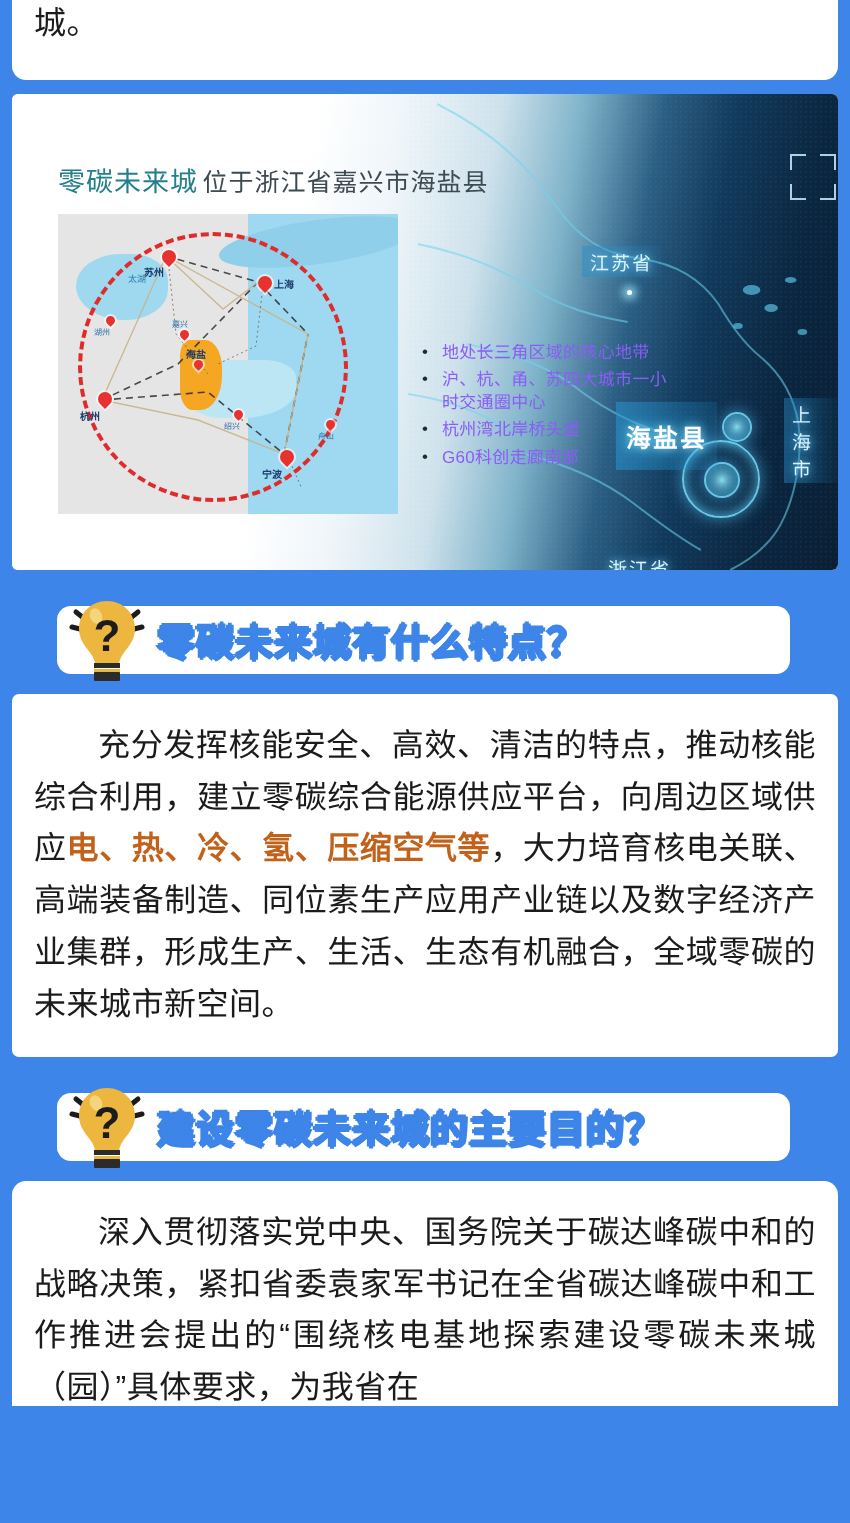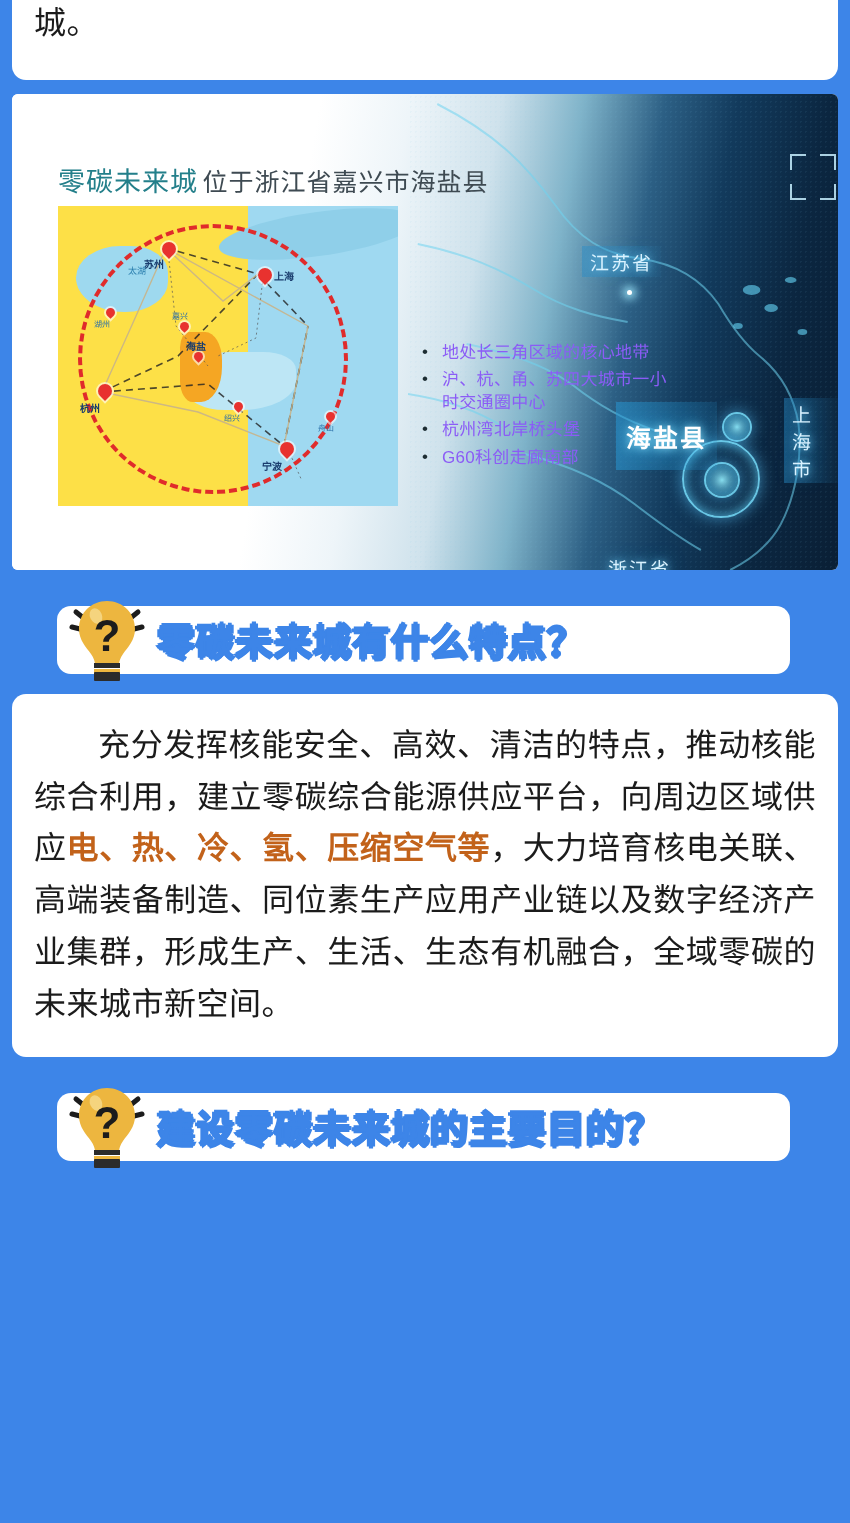--- a/index.html
+++ b/index.html
@@ -19,21 +19,21 @@
     width: 850px;
     min-height: 1523px;
     background: #3d85e8;
     box-sizing: border-box;
     position: relative;
   }
 
   
   .card {
     background: #ffffff;
-    border-radius: 14px;
+    border-radius: 7px;
     margin: 0 12px;
     box-sizing: border-box;
   }
 
   
   .card-top {
     padding: 6px 22px 30px 22px;
     margin-top: -8px;
     border-radius: 0 0 14px 14px;
   }
@@ -105,24 +105,24 @@
   .fig-title .sub {
     font-size: 25px;
     color: #3e4a52;
     letter-spacing: 1px;
   }
 
   
   .geo-map {
     position: absolute;
     left: 46px;
-    top: 112px;
+    top: 120px;
     width: 340px;
     height: 300px;
-    background: #fde047;
+    background: #e5e5e5;
     overflow: hidden;
     z-index: 5;
   }
   .geo-taihu  { position:absolute; left:18px; top:40px; width:92px; height:66px;
                 background:#9ed9ef; border-radius:48% 40% 46% 52%; }
   .geo-ocean  { position:absolute; right:0; top:0; width:150px; height:300px;
                 background:#9fd9f1; }
   .geo-bay    { position:absolute; left:128px; top:146px; width:110px; height:58px;
                 background:#bde6f5; border-radius:40% 30% 50% 35%; }
   .geo-river  { position:absolute; left:160px; top:6px; width:200px; height:44px;
@@ -444,14 +444,19 @@
                C58 70 59 66 62 62 C67 55 74 48 74 37 C74 21 62 9 46 9 Z" fill="#edb63f"></path>
       <ellipse cx="35" cy="24" rx="6" ry="8" fill="#f6d98a" opacity=".85" transform="rotate(-25 35 24)"></ellipse>
       <text x="46" y="59" font-family="'Liberation Sans', sans-serif" font-size="44" font-weight="bold" fill="#1c1c1c" text-anchor="middle">?</text>
       <rect x="33" y="71" width="26" height="5" fill="#2b2b2b"></rect>
       <rect x="33" y="77" width="26" height="4" fill="#edb63f"></rect>
       <rect x="33" y="80" width="26" height="9" rx="1" fill="#2b2b2b"></rect>
     </svg>
     <div class="q-text">建设零碳未来城的主要目的？</div>
   </div>
 
+  <div class="card card-body last">
+    <p class="body-text indent">
+      <span>深入贯彻落实党中央、国务院关于碳达峰碳中和的战略决策，紧扣省委袁家军书记在全省碳达峰碳中和工作推进会提出的“围绕核电基地探索建设零碳未来城（园）”具体要求，为我省在</span>
+    </p>
+  </div>
 
 </div>
 
 </body></html>

